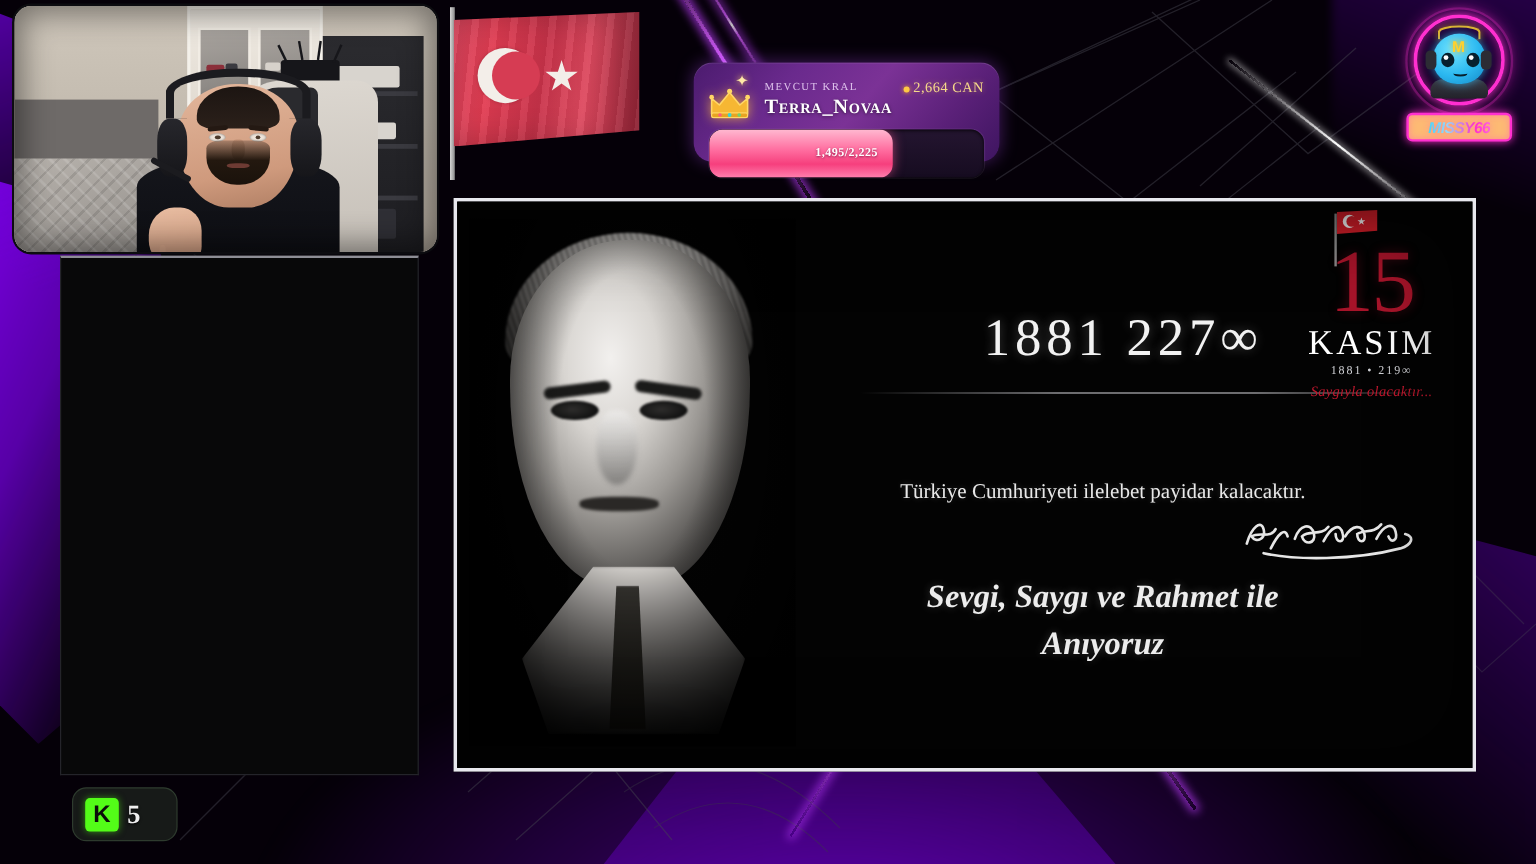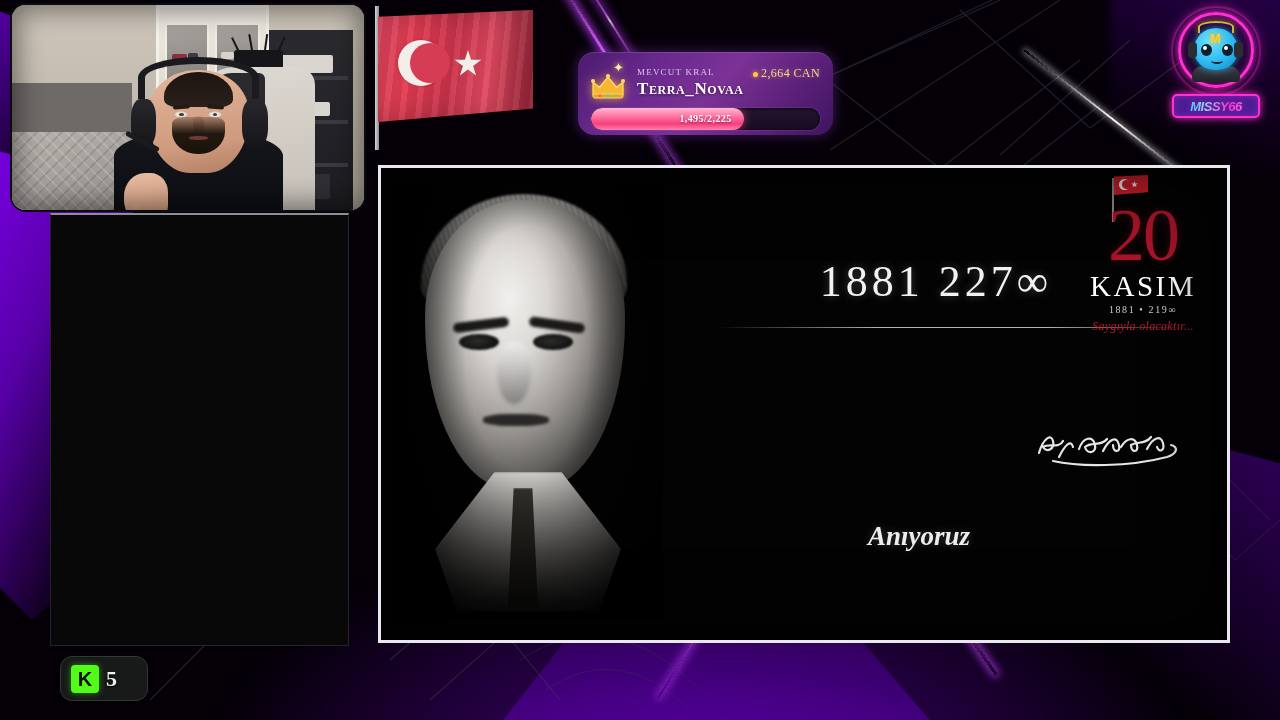--- a/index.html
+++ b/index.html
@@ -335,21 +335,21 @@
     text-shadow:0 0 5px rgba(255,200,90,.45);
     white-space:nowrap;
   }
   .kb-coin-dot {
     display:inline-block; width:5px; height:5px; border-radius:50%;
     background:#ffc845; margin-right:3px; vertical-align:middle;
     box-shadow:0 0 4px #ffb21e;
   }
   .kb-bar-track {
     position:relative; margin-top:4px;
-    width:100%; height:22px; border-radius:11px;
+    width:100%; height:40px; border-radius:11px;
     background:linear-gradient(180deg,#241530,#160c20);
     box-shadow:inset 0 1px 3px rgba(0,0,0,.75), 0 0 0 1px rgba(255,255,255,.07);
     overflow:hidden;
   }
   .kb-bar-fill {
     position:absolute; left:0; top:0; height:100%;
     border-radius:11px;
     background:linear-gradient(180deg,#ffb8d0 0%, #ff6ea0 42%, #f63f7d 72%, #ff7fae 100%);
     box-shadow:0 0 10px rgba(255,90,150,.6);
   }
@@ -418,21 +418,21 @@
   }
   .bl-shoulder {
     position:absolute; left:26px; top:54px; width:48px; height:16px;
     background:linear-gradient(180deg,#3a3a44,#22222a);
     border-radius:10px 10px 4px 4px;
   }
   .bl-plate {
     position:absolute; left:6px; top:82px;
     width:88px; height:24px;
     border:2px solid #ff2fd0; border-radius:5px;
-    background:#4c1d95;
+    background:#fdba74;
     box-shadow:0 0 8px #ff2fd0, inset 0 0 6px rgba(255,47,208,.35);
     display:flex; align-items:center; justify-content:center;
   }
   .bl-plate-text {
     font:700 13px/1 "Liberation Sans", sans-serif;
     font-style:italic;
     letter-spacing:-.5px;
     background:linear-gradient(90deg,#32e7ff 0%, #8af0ff 30%, #ff2fd0 75%, #ff6be0 100%);
     -webkit-background-clip:text; background-clip:text; color:transparent;
     text-shadow:0 0 6px rgba(255,47,208,.35);
@@ -788,45 +788,46 @@
         <div class="ap-collar"></div>
         <div class="ap-tie"></div>
         <div class="ap-fade"></div>
       </div>
 
       <div class="mf-dates">1881  227∞</div>
       <div class="mf-rule"></div>
 
       <div class="mf-quote">
         <br>
+        <span>Türkiye Cumhuriyeti ilelebet payidar kalacaktır.</span>
       </div>
 
       <svg class="mf-signature" viewBox="0 0 158 44">
         <g fill="none" stroke="#e6e6e6" stroke-width="2.2" stroke-linecap="round">
           <path d="M10 30 C 14 16, 22 10, 24 18 C 26 26, 18 30, 14 24 C 20 20, 30 26, 34 18"></path>
           <path d="M30 34 C 36 22, 42 16, 44 24"></path>
           <path d="M50 26 C 54 14, 64 12, 66 22 C 68 30, 58 32, 56 24 C 62 18, 72 24, 78 16"></path>
           <path d="M74 28 C 80 16, 88 12, 90 22 C 92 30, 84 30, 84 22"></path>
           <path d="M92 24 C 98 14, 106 14, 108 22 C 110 30, 102 30, 102 22 C 108 18, 116 22, 122 14"></path>
           <path d="M118 26 C 124 14, 132 12, 134 20 C 136 28, 130 30, 128 24"></path>
           <path d="M24 38 C 50 44, 100 44, 138 34 C 148 31, 150 24, 142 22"></path>
         </g>
       </svg>
 
       <div class="mf-closing">
-        <br>
+        <span>Sevgi, Saygı ve Rahmet ile</span><br>
         <span>Anıyoruz</span>
       </div>
 
       <div id="kasim-emblem">
         <div class="ke-flag-pole"></div>
         <div class="ke-flag"></div>
         <div class="ke-flag-cr"></div>
         <div class="ke-flag-star"></div>
-        <div class="ke-10">20</div>
+        <div class="ke-10">15</div>
         <div class="ke-kasim">KASIM</div>
         <div class="ke-years">1881  •  219∞</div>
         <div class="ke-motto">Saygıyla olacaktır...</div>
       </div>
 
       <div class="mf-vignette"></div>
     </div>
   </div>
 
 </div>

